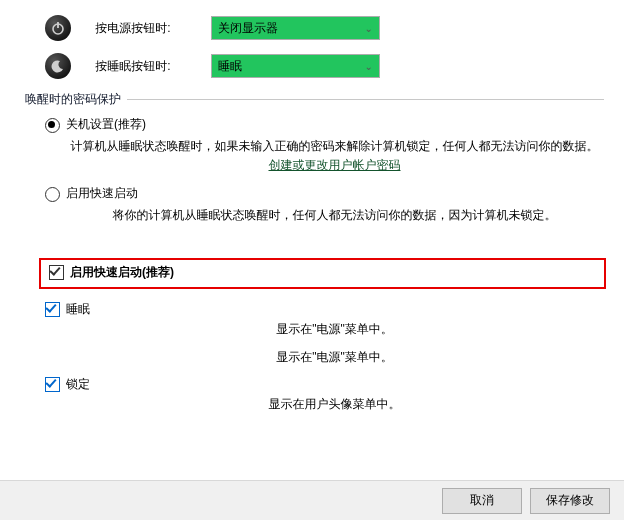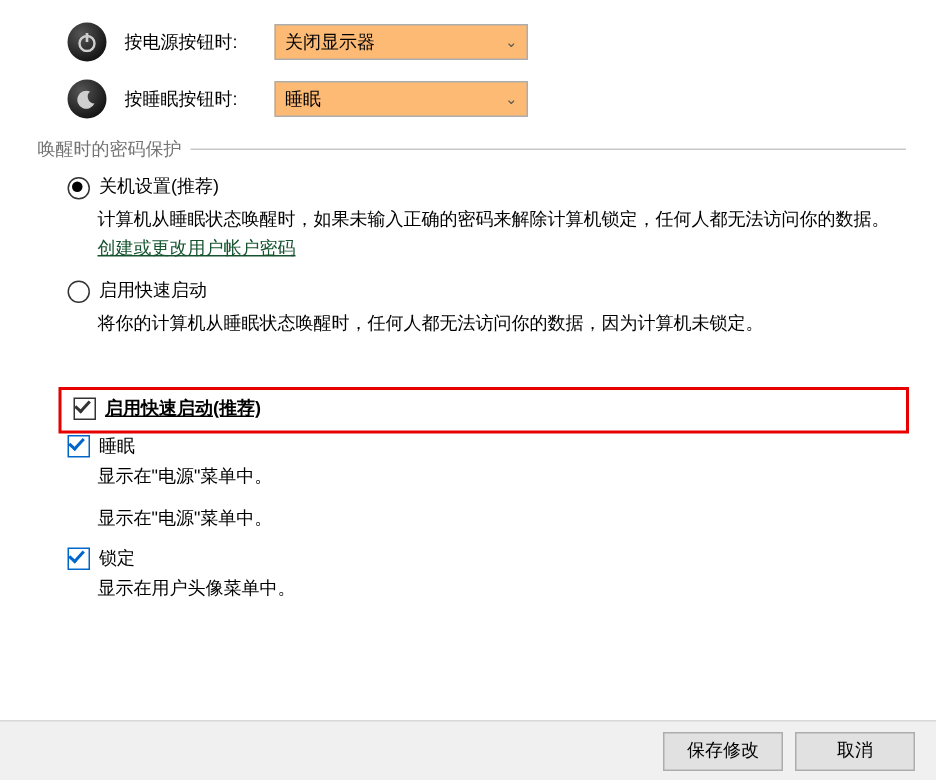--- a/index.html
+++ b/index.html
@@ -8,20 +8,21 @@
     width: 624px;
     height: 520px;
     background: #fff;
     font-family: "Microsoft YaHei", "Segoe UI", sans-serif;
     font-size: 12px;
     color: #000;
     overflow: hidden;
   }
   .page {
     padding: 0 20px 0 25px;
+    text-align: center;
   }
 
   
   .power-rows { padding-top: 15px; }
   .power-row {
     display: flex;
     align-items: center;
     margin-bottom: 12px;
   }
   .power-icon {
@@ -33,34 +34,35 @@
   }
   .power-icon svg { display:block; }
   .power-label {
     width: 100px;
     margin-left: 12px;
   }
   .power-select {
     width: 155px;
     height: 22px;
     border: 1px solid #adadad;
-    background: #fdba74;
+    background: #22c55e;
     padding: 0 6px;
     display: flex; align-items: center; justify-content: space-between;
     font-size: 12px;
+    margin-left: 28px;
   }
   .power-select .chev { font-size: 10px; color: #555; }
 
   
   .group {
     margin-top: 12px;
   }
   .group-header {
     display: flex; align-items: center;
-    color: #737373;
+    color: #0f172a;
   }
   .group-header .title { padding-right: 6px; white-space: nowrap; }
   .group-header .rule {
     flex: 1;
     border-top: 1px solid #c8c8c8;
   }
   .group-body {
     padding: 8px 0 4px 20px;
   }
 
@@ -102,22 +104,21 @@
   .chk-label { font-weight: 700; }
   .chk-label.normal { font-weight: 400; }
   .chk-desc {
     margin: 2px 0 10px 20px;
     line-height: 1.5;
   }
 
   .highlight-box {
     border: 2px solid #e60000;
     padding: 4px 8px 4px 8px;
-    margin: -2px -2px 0 -6px;
-    text-decoration: underline;
+    margin: -2px -2px 12px -6px;
   }
 
   
   .footer {
     position: absolute;
     left: 0; right: 0; bottom: 0;
     height: 40px;
     border-top: 1px solid #d8d8d8;
     background: #f0f0f0;
     display: flex; align-items: center; justify-content: flex-end;
@@ -219,15 +220,15 @@
         <span class="chk-label normal">锁定</span>
       </div>
       <div class="chk-desc">显示在用户头像菜单中。</div>
 
     </div>
   </div>
 
 </div>
 
 <div class="footer">
+  <div class="btn">取消</div>
   <div class="btn">保存修改</div>
-  <div class="btn">取消</div>
 </div>
 
 </body></html>

